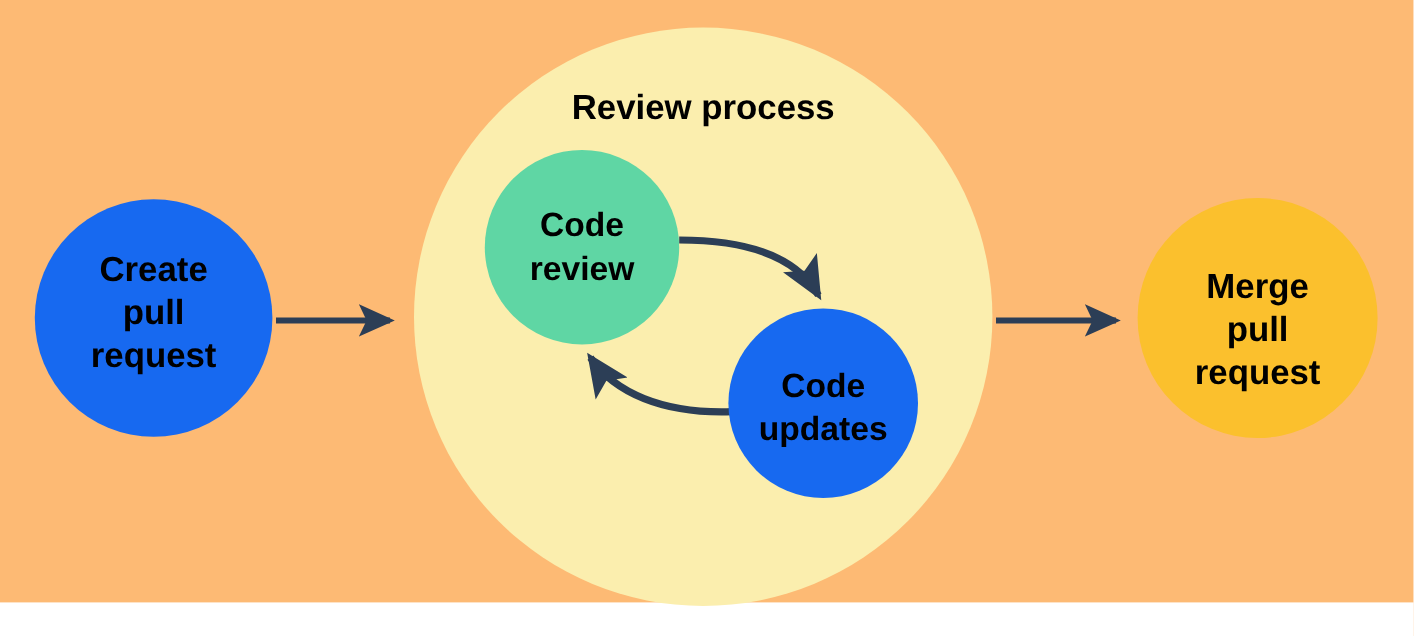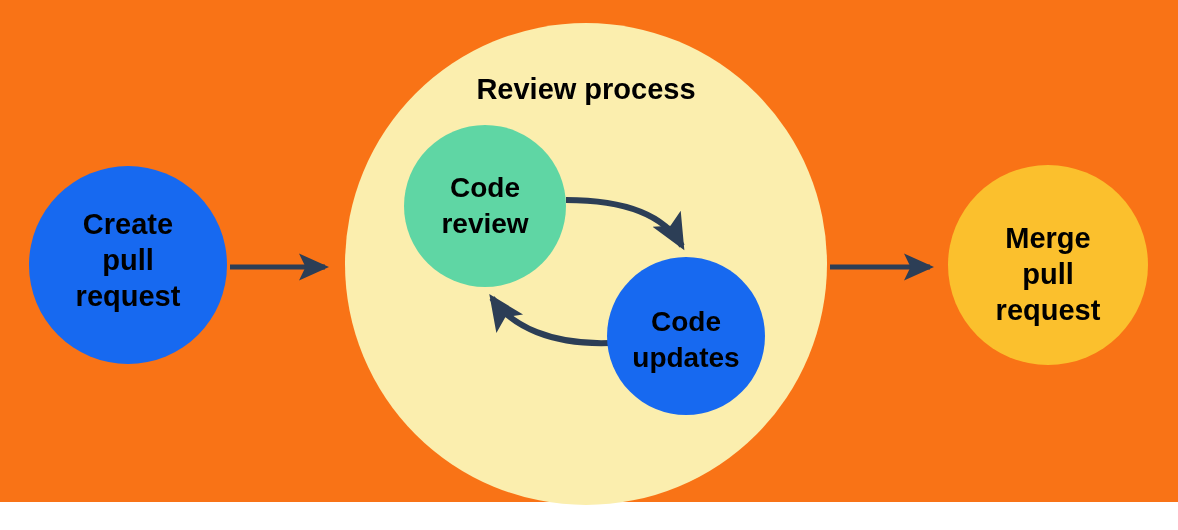--- a/index.html
+++ b/index.html
@@ -10,21 +10,21 @@
   body {
     width: 1178px;
     height: 530px;
     font-family: "Liberation Sans", sans-serif;
     overflow: hidden;
   }
   #canvas {
     position: relative;
     width: 1178px;
     height: 502px;
-    background: #f97316;
+    background: #fdba74;
   }
   svg.diagram {
     position: absolute;
     top: 0;
     left: 0;
     width: 1178px;
     height: 530px;
   }
   .node-label {
     font-family: "Liberation Sans", sans-serif;

